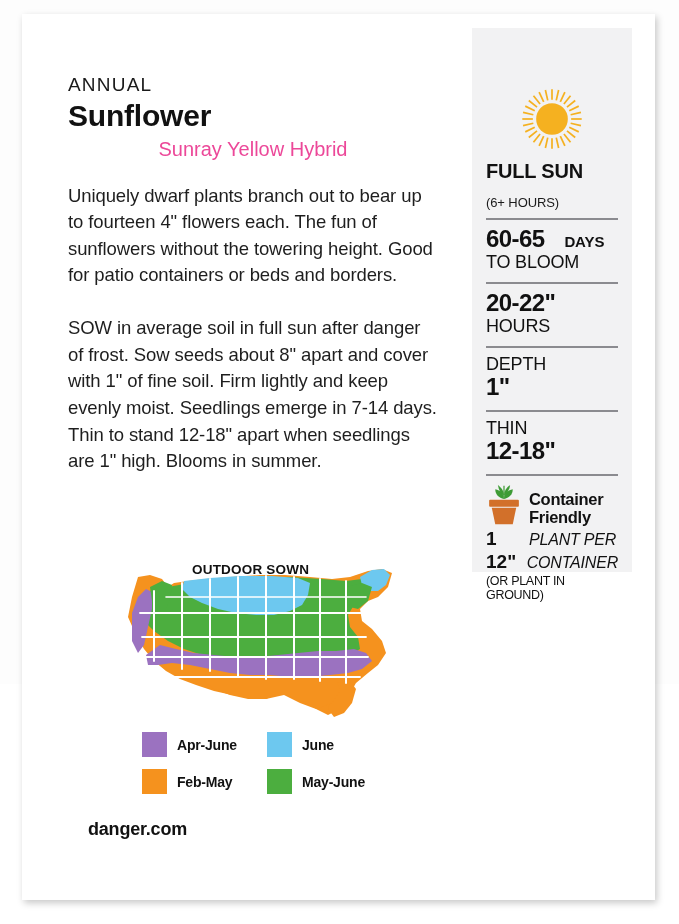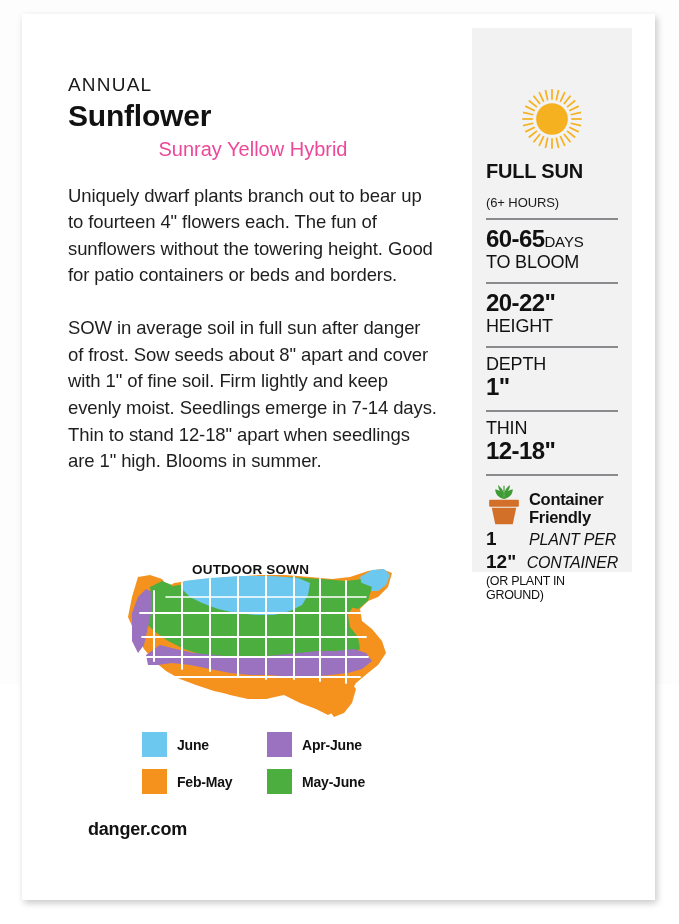--- a/index.html
+++ b/index.html
@@ -59,21 +59,21 @@
   }
   .hours { font-size: 13px; color: #1b1b1b; margin-top: 12px; letter-spacing: -0.1px;}
 
   .rule { height: 2px; background: #8b8b8f; margin: 8px 0 6px 0; }
 
   .row-big {
     font-size: 24px; font-weight: 700; color: #111; letter-spacing: -0.6px;
     line-height: 1.08; display: inline;
   }
   .row-unit {
-    font-size: 15px; font-weight: 400; color: #111; letter-spacing: -0.1px;
+    font-size: 15px; font-weight: 700; color: #111; letter-spacing: -0.1px; padding-left: 20px;
   }
   .row-label {
     font-size: 18px; font-weight: 400; color: #111; line-height: 1.12;
     letter-spacing: -0.2px;
   }
   .spec { padding-bottom: 2px; }
 
   
   .cont-top { display: flex; align-items: flex-start; gap: 7px; margin-top: 4px;}
   .pot { width: 36px; height: 42px; flex: 0 0 auto; margin-top: 2px;}
@@ -168,21 +168,21 @@
 
         <div class="rule"></div>
         <div class="spec">
           <span class="row-big">60-65</span><span class="row-unit">DAYS</span>
           <div class="row-label">TO BLOOM</div>
         </div>
 
         <div class="rule"></div>
         <div class="spec">
           <span class="row-big">20-22"</span>
-          <div class="row-label">HEIGHT</div>
+          <div class="row-label">HOURS</div>
         </div>
 
         <div class="rule"></div>
         <div class="spec">
           <div class="row-label">DEPTH</div>
           <span class="row-big">1"</span>
         </div>
 
         <div class="rule"></div>
         <div class="spec">
@@ -257,26 +257,26 @@
           <path d="M32 80 L256 80" stroke-width="1.8"></path>
           <path d="M34 100 L258 100" stroke-width="1.8"></path>
           <path d="M40 120 L250 120" stroke-width="1.8"></path>
           <path d="M56 40 L256 40" stroke-width="1.6"></path>
         </g>
       </svg>
     </div>
 
     <div class="legend">
       <div class="leg-item">
+        <span class="swatch" style="background: rgb(155, 114, 192);"></span>
+        <span class="leg-label">Apr-June</span>
+      </div>
+      <div class="leg-item">
         <span class="swatch" style="background: rgb(109, 200, 239);"></span>
         <span class="leg-label">June</span>
-      </div>
-      <div class="leg-item">
-        <span class="swatch" style="background: rgb(155, 114, 192);"></span>
-        <span class="leg-label">Apr-June</span>
       </div>
       <div class="leg-item">
         <span class="swatch" style="background: rgb(245, 146, 30);"></span>
         <span class="leg-label">Feb-May</span>
       </div>
       <div class="leg-item">
         <span class="swatch" style="background: rgb(76, 174, 63);"></span>
         <span class="leg-label">May-June</span>
       </div>
     </div>

